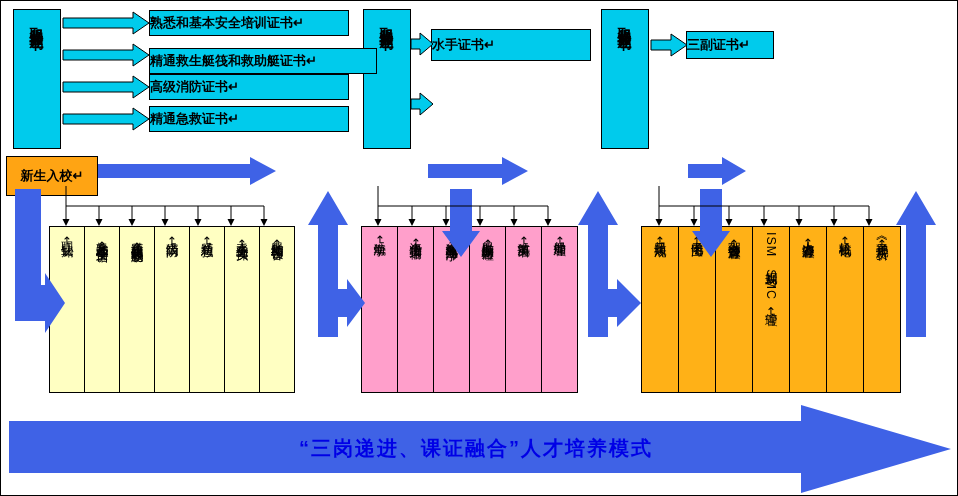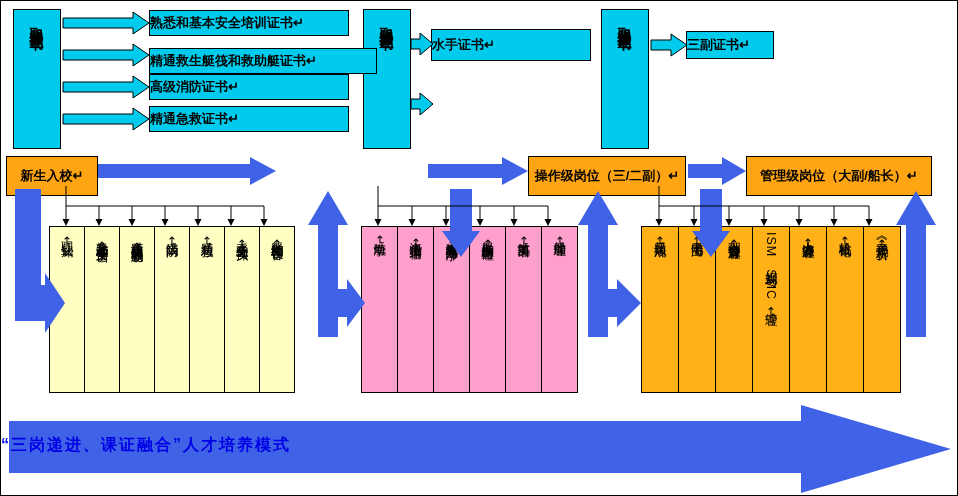--- a/index.html
+++ b/index.html
@@ -41,22 +41,22 @@
   .g2 .col{width:35px;background:#FF9FCB;}
   .g3 .col{width:36px;background:#FFB117;}
   .col .vtext2{
     writing-mode:vertical-rl;text-orientation:mixed;
     font-size:12.5px;letter-spacing:1px;padding-top:5px;line-height:1;
   }
   
   .arrows{position:absolute;left:0;top:0;z-index:5;pointer-events:none;}
   
   .banner-label{
-    left:0;top:434px;width:950px;z-index:6;
-    font-size:16px;font-weight:bold;color:#0000E6;letter-spacing:2px;
+    left:0;top:434px;width:950px;text-align:center;z-index:6;
+    font-size:20px;font-weight:bold;color:#0000E6;letter-spacing:2px;
   }
 </style>
 </head>
 <body>
 
 <div class="canvas">
 
   <div class="abs vbox" style="left:12px;top:8px;width:48px;height:140px">
     <span class="vtext">取得相应证书↵</span>
   </div>
@@ -70,22 +70,20 @@
   <div class="abs cert" style="left:148px;top:9px;width:200px;height:26px">熟悉和基本安全培训证书↵</div>
   <div class="abs cert" style="left:148px;top:47px;width:228px;height:26px">精通救生艇筏和救助艇证书↵</div>
   <div class="abs cert" style="left:148px;top:73px;width:200px;height:26px">高级消防证书↵</div>
   <div class="abs cert" style="left:148px;top:105px;width:200px;height:26px">精通急救证书↵</div>
 
   <div class="abs cert" style="left:430px;top:28px;width:160px;height:32px">水手证书↵</div>
 
   <div class="abs cert" style="left:685px;top:30px;width:88px;height:28px">三副证书↵</div>
 
   <div class="abs stage" style="left:5px;width:92px">新生入校↵</div>
-  <div class="abs stage" style="left:527px;width:158px">操作级岗位（三/二副）↵</div>
-  <div class="abs stage" style="left:745px;width:186px">管理级岗位（大副/船长）↵</div>
 
   <div class="abs cgroup g1" style="left:48px">
     <div class="col">
         <span class="vtext2">职业认知↵</span>
       </div>
     <div class="col">
         <span class="vtext2">熟悉和基本安全培训↵</span>
       </div>
     <div class="col">
         <span class="vtext2">精通救生艇筏和救助艇↵</span>

